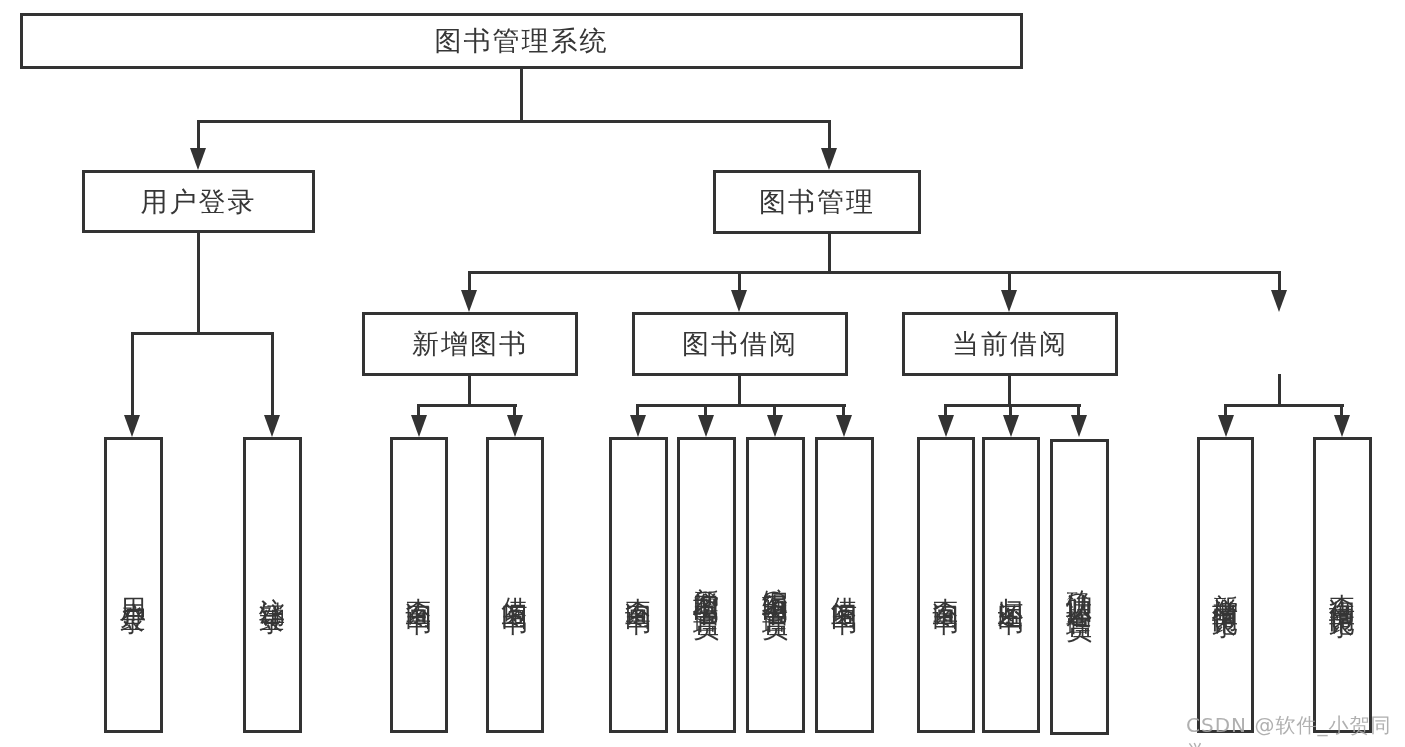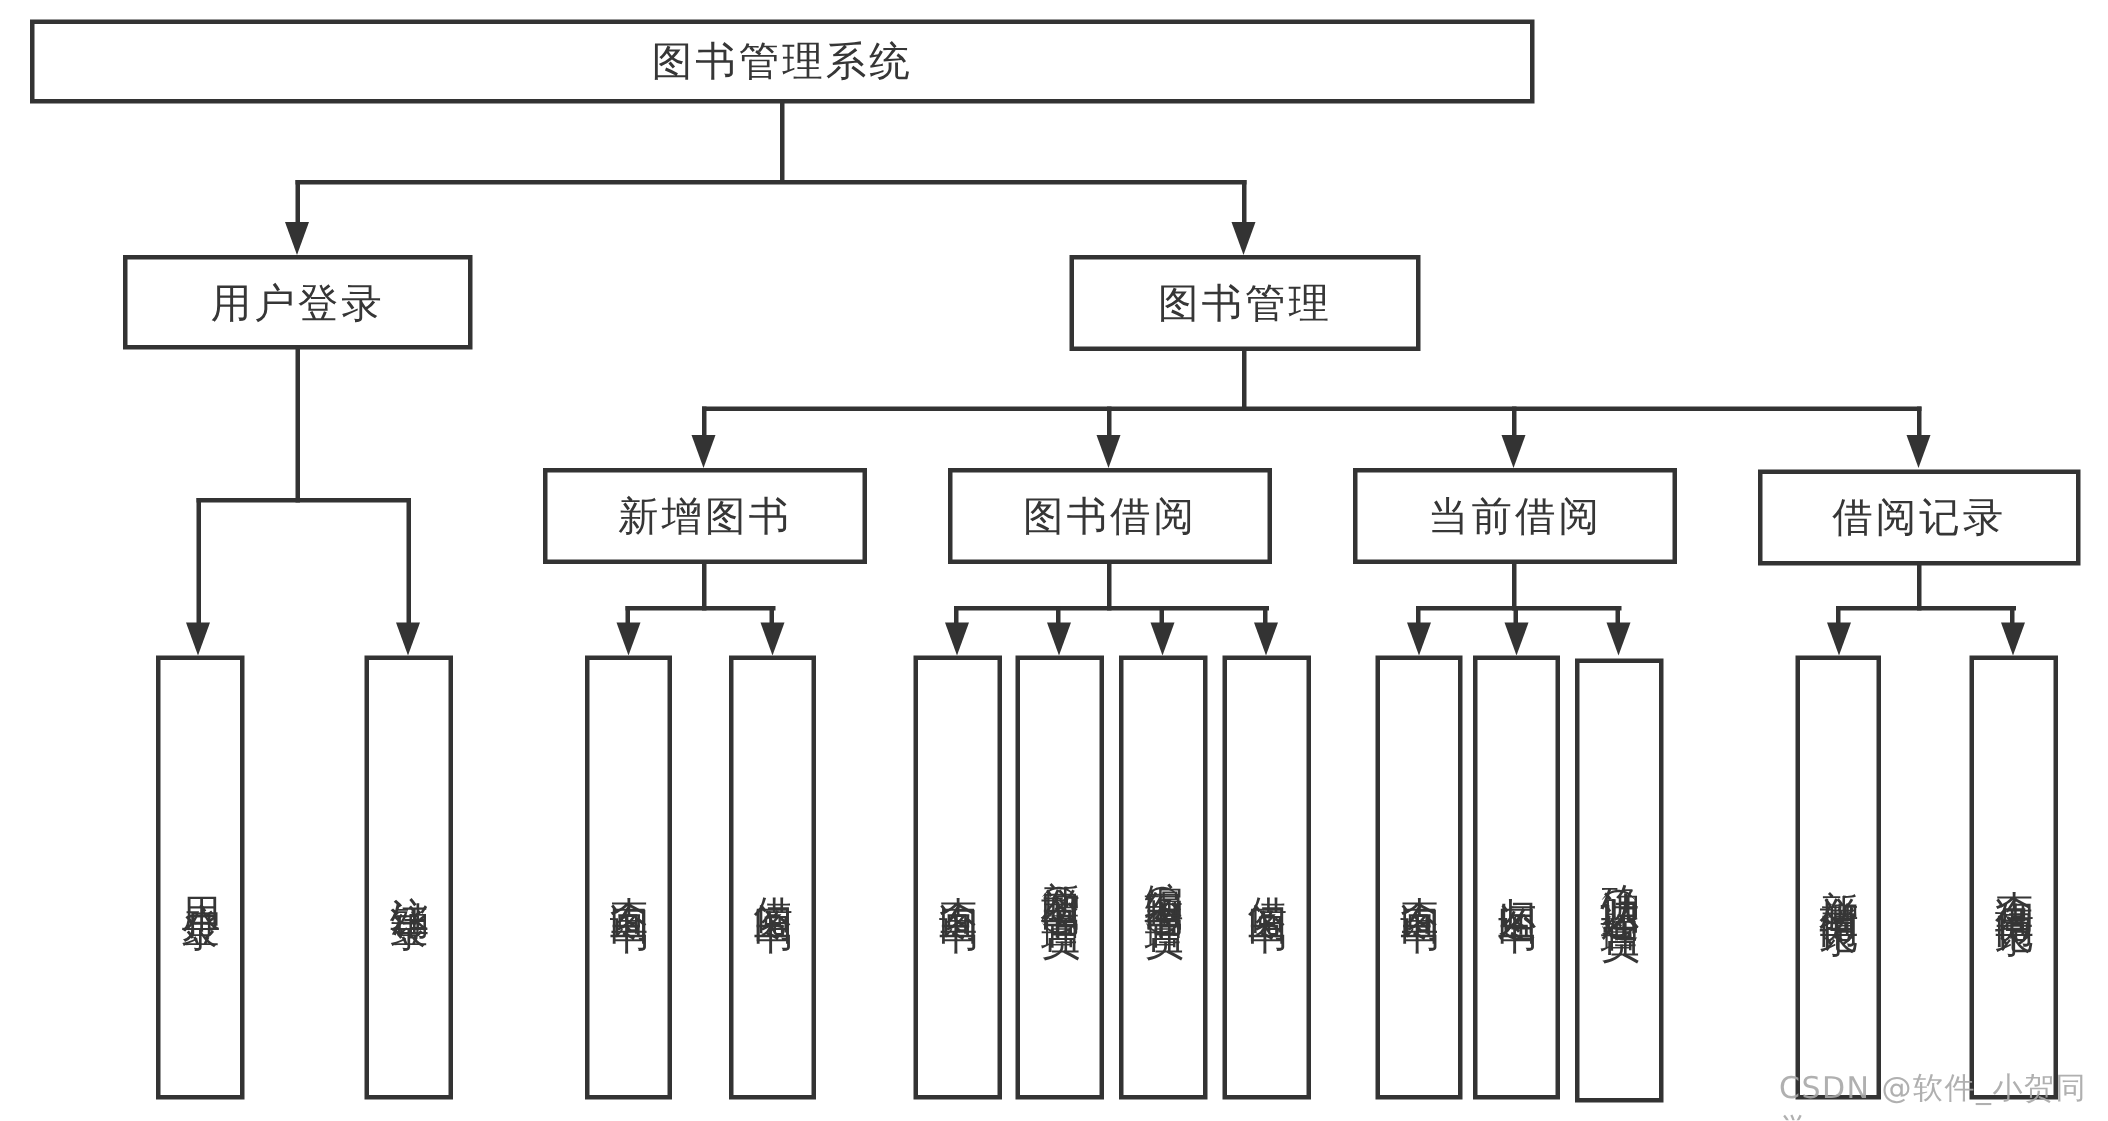--- a/index.html
+++ b/index.html
@@ -60,21 +60,21 @@
 
   <div class="vline" style="left:520px;top:67px;height:55px;"></div>
   <div class="hline" style="left:197px;top:120px;width:634px;"></div>
 
   <div class="vline" style="left:197px;top:120px;height:30px;"></div>
   <div class="arrow" style="left:190px;top:148px;"></div>
   <div class="vline" style="left:828px;top:120px;height:30px;"></div>
   <div class="arrow" style="left:821px;top:148px;"></div>
 
   <div class="box" style="left:82px;top:170px;width:233px;height:63px;">用户登录</div>
-  <div class="box" style="left:713px;top:170px;width:234px;height:64px;">图书管理</div>
+  <div class="box" style="left:713px;top:170px;width:208px;height:64px;">图书管理</div>
 
   <div class="vline" style="left:197px;top:231px;height:104px;"></div>
   <div class="hline" style="left:131px;top:332px;width:143px;"></div>
   <div class="vline" style="left:131px;top:332px;height:85px;"></div>
   <div class="arrow" style="left:124px;top:415px;"></div>
   <div class="vline" style="left:271px;top:332px;height:85px;"></div>
   <div class="arrow" style="left:264px;top:415px;"></div>
 
   <div class="vline" style="left:828px;top:232px;height:41px;"></div>
   <div class="hline" style="left:468px;top:271px;width:813px;"></div>
@@ -84,21 +84,20 @@
   <div class="vline" style="left:738px;top:271px;height:21px;"></div>
   <div class="arrow" style="left:731px;top:290px;"></div>
   <div class="vline" style="left:1008px;top:271px;height:21px;"></div>
   <div class="arrow" style="left:1001px;top:290px;"></div>
   <div class="vline" style="left:1278px;top:271px;height:21px;"></div>
   <div class="arrow" style="left:1271px;top:290px;"></div>
 
   <div class="box" style="left:362px;top:312px;width:216px;height:64px;">新增图书</div>
   <div class="box" style="left:902px;top:312px;width:216px;height:64px;">当前借阅</div>
   <div class="box" style="left:632px;top:312px;width:216px;height:64px;">图书借阅</div>
-  <div class="box" style="left:1172px;top:313px;width:215px;height:64px;">借阅记录</div>
 
   <div class="vline" style="left:468px;top:374px;height:33px;"></div>
   <div class="hline" style="left:417px;top:404px;width:100px;"></div>
   <div class="vline" style="left:738px;top:374px;height:33px;"></div>
   <div class="hline" style="left:636px;top:404px;width:210px;"></div>
   <div class="vline" style="left:1008px;top:374px;height:33px;"></div>
   <div class="hline" style="left:944px;top:404px;width:137px;"></div>
   <div class="vline" style="left:1278px;top:374px;height:33px;"></div>
   <div class="hline" style="left:1224px;top:404px;width:120px;"></div>
 

